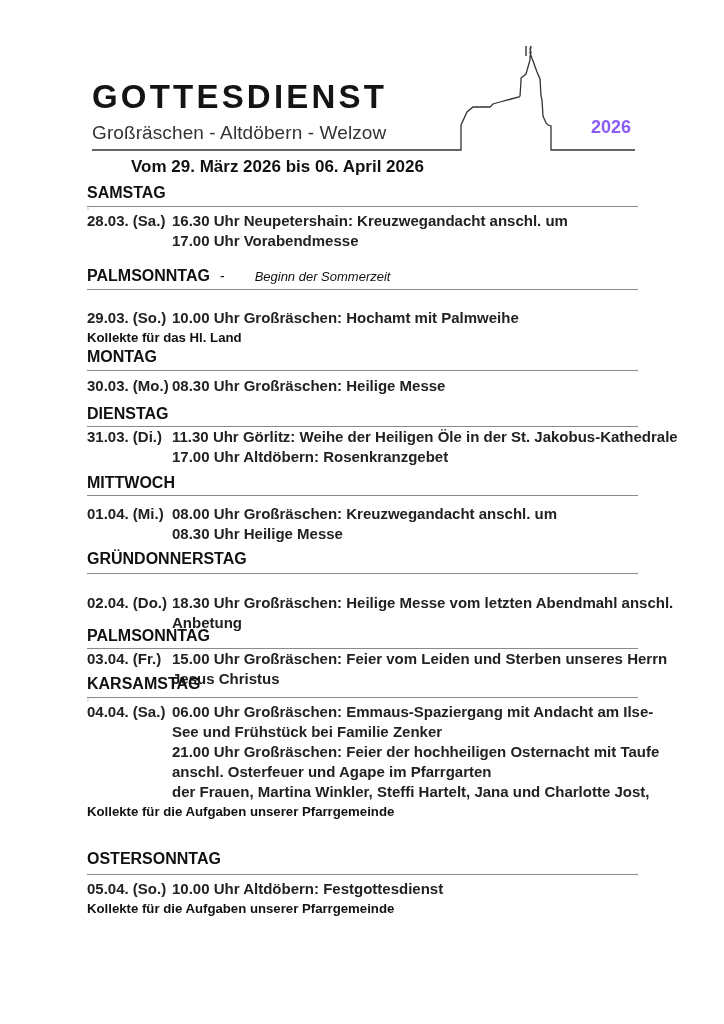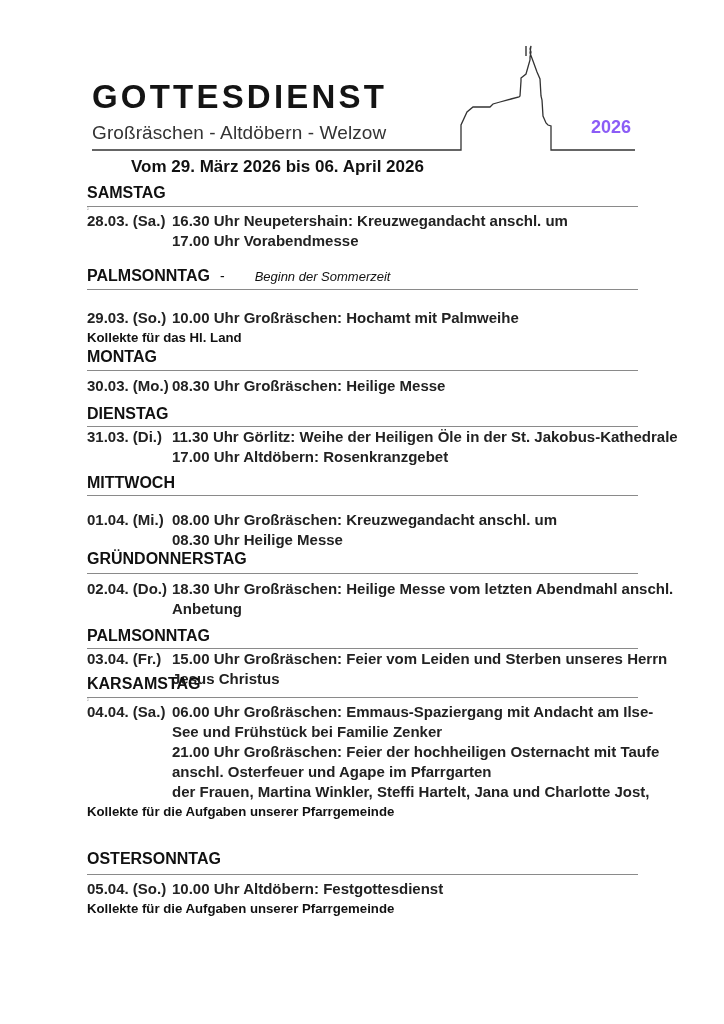--- a/index.html
+++ b/index.html
@@ -81,33 +81,33 @@
     <div class="lines">
       <div>11.30 Uhr Görlitz: Weihe der Heiligen Öle in der St. Jakobus-Kathedrale</div>
       <div>17.00 Uhr Altdöbern: Rosenkranzgebet</div>
     </div>
   </div>
 </div>
 
 <div class="section" style="top:473px">
   <div class="day-head">MITTWOCH</div>
   <div class="rule" style="margin-top:2px"></div>
-  <div class="entry" style="margin-top:14px">
+  <div class="entry" style="margin-top:8px">
     <div class="date">01.04. (Mi.)</div>
     <div class="lines">
       <div>08.00 Uhr Großräschen: Kreuzwegandacht anschl. um</div>
       <div>08.30 Uhr Heilige Messe</div>
     </div>
   </div>
 </div>
 
 <div class="section" style="top:549px">
   <div class="day-head">GRÜNDONNERSTAG</div>
   <div class="rule" style="margin-top:4px"></div>
-  <div class="entry" style="margin-top:5px">
+  <div class="entry" style="margin-top:19px">
     <div class="date">02.04. (Do.)</div>
     <div class="lines">
       <div>18.30 Uhr Großräschen: Heilige Messe vom letzten Abendmahl anschl.</div>
       <div>Anbetung</div>
     </div>
   </div>
 </div>
 
 <div class="section" style="top:626px">
   <div class="day-head">PALMSONNTAG</div>

